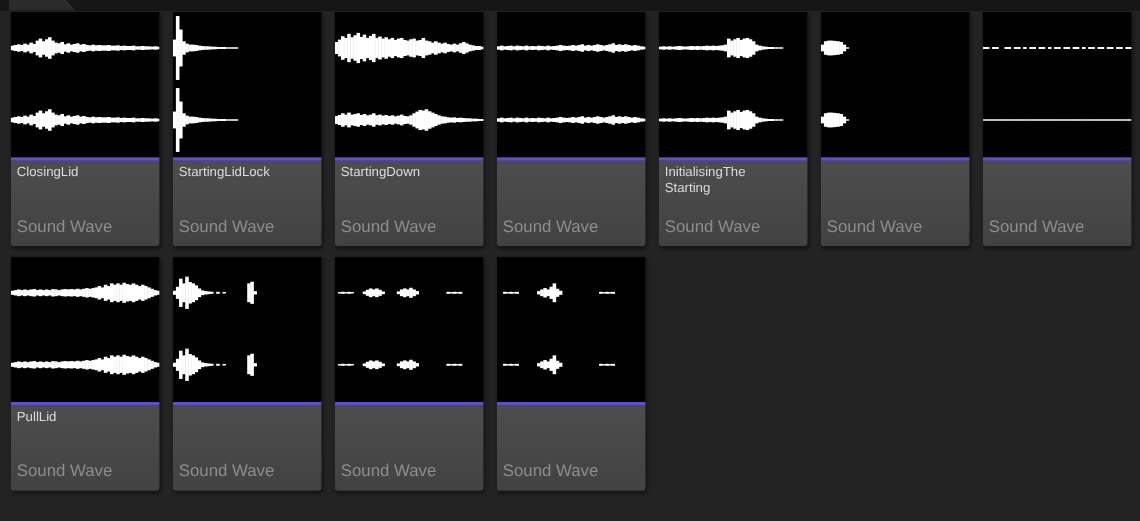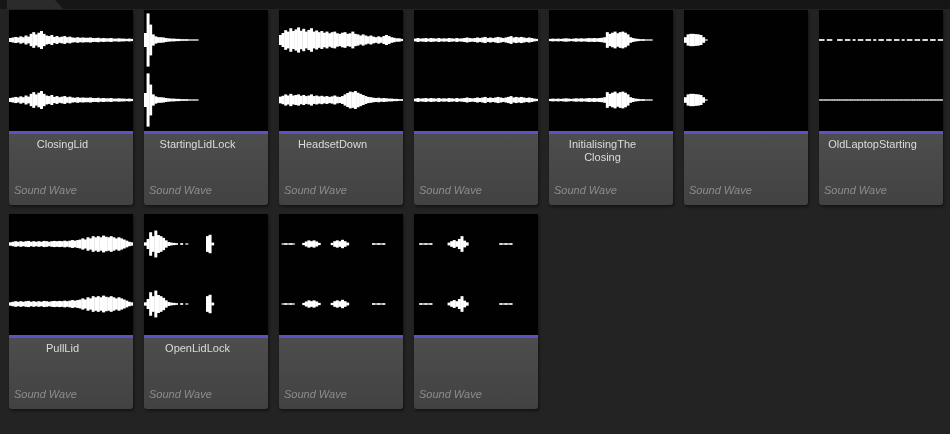--- a/index.html
+++ b/index.html
@@ -39,25 +39,24 @@
   .thumb svg{display:block;width:124px;height:121px;}
   .accent{height:3px;flex:none;background:#5b51c8;}
   .label{
     flex:1;position:relative;
     background:linear-gradient(#4d4d4d,#424242);
   }
   .asset-name{
     padding:4px 22px 0 5px;
     font-size:11px;line-height:13px;color:#dcdcdc;
     overflow-wrap:break-word;
-    text-align:center;
   }
   .asset-type{
     position:absolute;left:5px;bottom:9px;
-    font-size:11px;color:#8d8d8d;font-style:italic;
+    font-size:14px;color:#8d8d8d;
   }
 </style>
 </head>
 <body>
 
 <div class="screen" style="background: rgb(35, 35, 35);">
   <div class="top-strip">
     <div class="tab-edge"></div>
   </div>
 
@@ -320,21 +319,21 @@
             <rect x="108.50" y="88.60" width="2.98" height="2.80"></rect>
             <rect x="111.08" y="88.60" width="2.98" height="2.80"></rect>
             <rect x="113.67" y="88.88" width="2.98" height="2.24"></rect>
             <rect x="116.25" y="88.88" width="2.98" height="2.24"></rect>
             <rect x="118.83" y="89.16" width="2.98" height="1.68"></rect>
             <rect x="121.42" y="89.16" width="2.98" height="1.68"></rect>
           </svg>
       </div>
       <div class="accent" style="background: rgb(91, 81, 200);"></div>
       <div class="label">
-        <div class="asset-name">Headset​Down</div>
+        <div class="asset-name">Starting​Down</div>
         <div class="asset-type">Sound Wave</div>
       </div>
     </div>
 
     <div class="tile">
       <div class="thumb" style="background: rgb(1, 1, 1);">
         <svg viewBox="0 0 124 121" fill="#ffffff">
             <rect x="0.00" y="28.60" width="2.98" height="2.80"></rect>
             <rect x="2.58" y="28.04" width="2.98" height="3.92"></rect>
             <rect x="5.17" y="28.60" width="2.98" height="2.80"></rect>
@@ -519,21 +518,21 @@
             <rect x="87.83" y="88.88" width="2.98" height="2.24"></rect>
             <rect x="90.42" y="89.16" width="2.98" height="1.68"></rect>
             <rect x="93.00" y="89.16" width="2.98" height="1.68"></rect>
             <rect x="95.58" y="89.40" width="2.98" height="1.20"></rect>
             <rect x="98.17" y="89.40" width="2.98" height="1.20"></rect>
             <rect x="100.75" y="89.40" width="2.98" height="1.20"></rect>
           </svg>
       </div>
       <div class="accent" style="background: rgb(91, 81, 200);"></div>
       <div class="label">
-        <div class="asset-name">Initialising​The​Closing</div>
+        <div class="asset-name">Initialising​The​Starting</div>
         <div class="asset-type">Sound Wave</div>
       </div>
     </div>
 
     <div class="tile">
       <div class="thumb" style="background: rgb(1, 1, 1);">
         <svg viewBox="0 0 124 121" fill="#ffffff">
             <rect x="0.00" y="27.20" width="2.98" height="5.60"></rect>
             <rect x="2.58" y="24.40" width="2.98" height="11.20"></rect>
             <rect x="5.17" y="23.84" width="2.98" height="12.32"></rect>
@@ -639,21 +638,20 @@
             <rect x="108.50" y="89.40" width="2.98" height="1.20"></rect>
             <rect x="111.08" y="89.40" width="2.98" height="1.20"></rect>
             <rect x="113.67" y="89.40" width="2.98" height="1.20"></rect>
             <rect x="116.25" y="89.40" width="2.98" height="1.20"></rect>
             <rect x="118.83" y="89.40" width="2.98" height="1.20"></rect>
             <rect x="121.42" y="89.40" width="2.98" height="1.20"></rect>
           </svg>
       </div>
       <div class="accent" style="background: rgb(91, 81, 200);"></div>
       <div class="label">
-        <div class="asset-name">Old​Laptop​Starting</div>
         <div class="asset-type">Sound Wave</div>
       </div>
     </div>
 
     <div class="tile">
       <div class="thumb" style="background: rgb(1, 1, 1);">
         <svg viewBox="0 0 124 121" fill="#ffffff">
             <rect x="0.00" y="28.32" width="2.98" height="3.36"></rect>
             <rect x="2.58" y="27.76" width="2.98" height="4.48"></rect>
             <rect x="5.17" y="27.20" width="2.98" height="5.60"></rect>
@@ -795,21 +793,20 @@
             <rect x="31.00" y="89.16" width="2.98" height="1.68"></rect>
             <rect x="36.17" y="89.16" width="2.98" height="1.68"></rect>
             <rect x="41.33" y="89.40" width="2.98" height="1.20"></rect>
             <rect x="62.00" y="82.16" width="2.98" height="15.68"></rect>
             <rect x="64.58" y="80.76" width="2.98" height="18.48"></rect>
             <rect x="67.17" y="88.60" width="2.98" height="2.80"></rect>
           </svg>
       </div>
       <div class="accent" style="background: rgb(91, 81, 200);"></div>
       <div class="label">
-        <div class="asset-name">Open​Lid​Lock</div>
         <div class="asset-type">Sound Wave</div>
       </div>
     </div>
 
     <div class="tile">
       <div class="thumb" style="background: rgb(1, 1, 1);">
         <svg viewBox="0 0 124 121" fill="#ffffff">
             <rect x="2.58" y="29.40" width="2.98" height="1.20"></rect>
             <rect x="5.17" y="29.16" width="2.98" height="1.68"></rect>
             <rect x="7.75" y="29.40" width="2.98" height="1.20"></rect>

